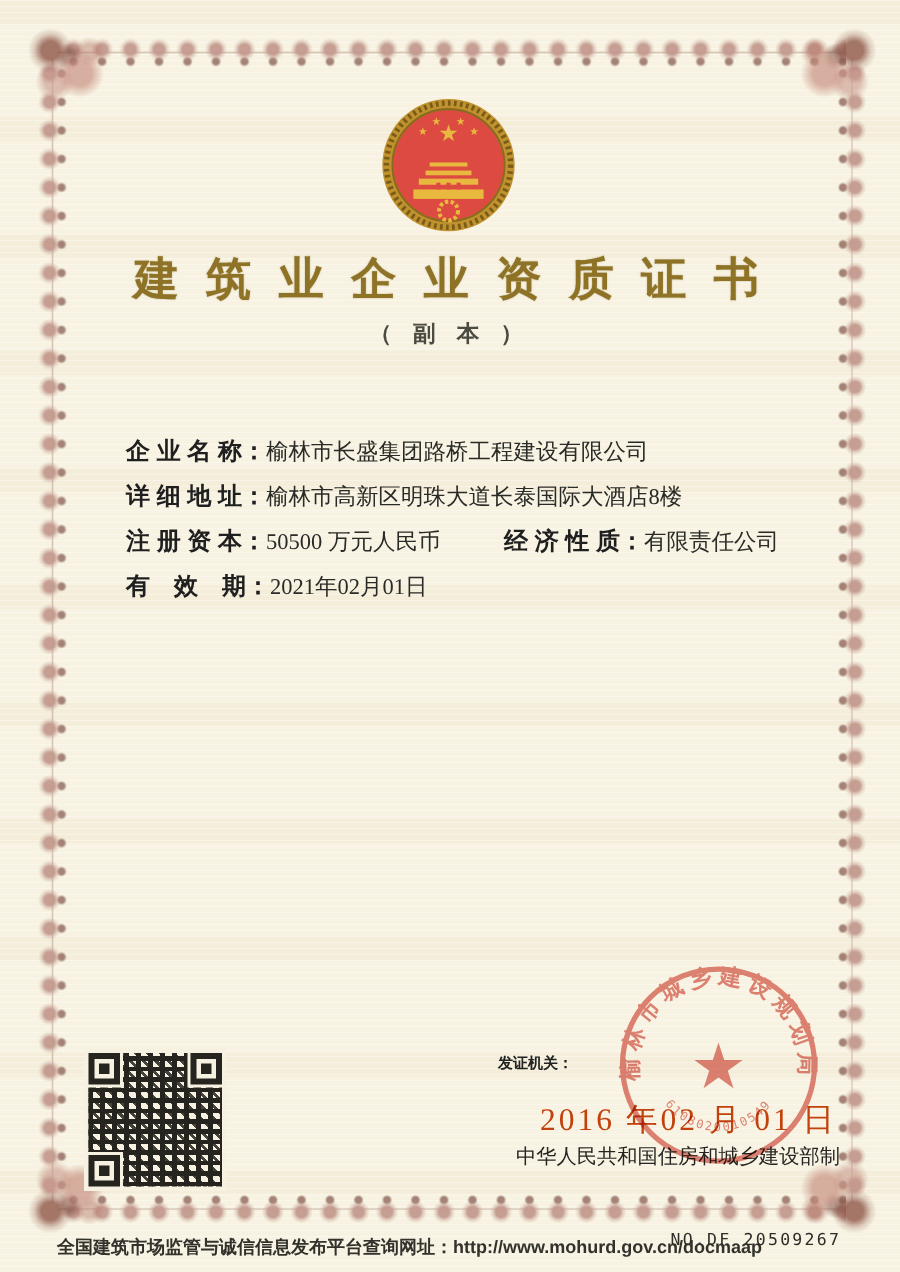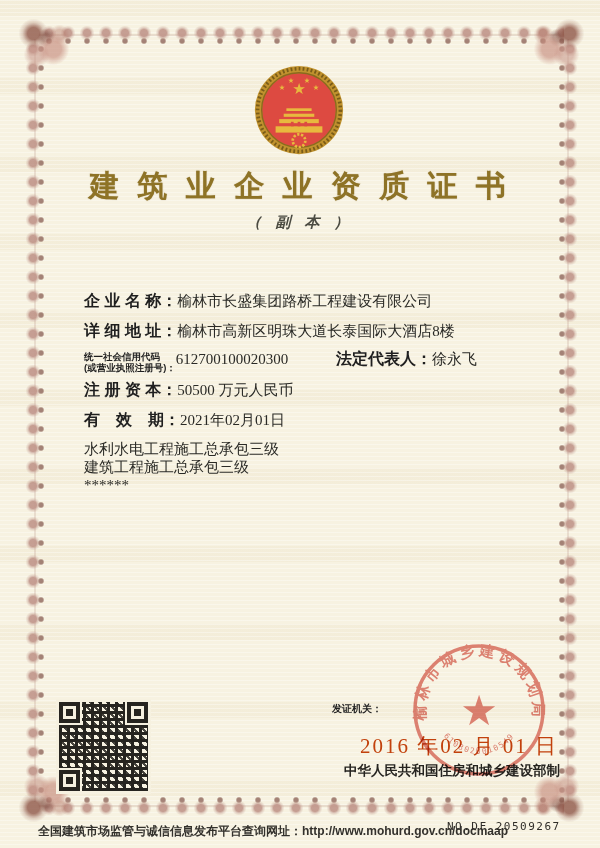--- a/index.html
+++ b/index.html
@@ -37,40 +37,40 @@
       radial-gradient(circle at 78% 30%, rgba(180,120,105,.5) 5px, transparent 10px);}
   .c-tl{left:-6px;top:-6px;} .c-tr{right:-6px;top:-6px;transform:scaleX(-1);}
   .c-bl{left:-6px;bottom:-6px;transform:scaleY(-1);} .c-br{right:-6px;bottom:-6px;transform:scale(-1,-1);}
   
   .emblem{left:254px;top:64px;}
   .title{left:0;top:166px;width:600px;text-align:center;
     font-family:"Liberation Sans", sans-serif;font-weight:bold;font-size:30px;
     letter-spacing:5px;color:#8e7326;text-shadow:0 0 1px rgba(120,90,20,.55);}
   .subtitle{left:0;top:213px;width:600px;text-align:center;
     font-family:"Liberation Sans", sans-serif;font-weight:bold;
-    font-size:15px;letter-spacing:5px;color:#4b4b42;font-style:italic;}
+    font-size:15px;letter-spacing:5px;color:#4b4b42;}
   
   .info{left:84px;top:247px;width:456px;margin-top:44px;}
   .row{display:flex;align-items:baseline;margin-bottom:9px;white-space:nowrap;}
   .lbl{font-family:"Liberation Sans", sans-serif;font-weight:bold;font-size:16px;color:#1f1f1f;flex:none;}
   .lbl-sm{font-family:"Liberation Sans", sans-serif;font-weight:bold;font-size:9.5px;
           line-height:11px;color:#1f1f1f;flex:none;align-self:center;}
   .val{font-size:15px;color:#2a2a26;}
   .col-left{width:252px;flex:none;display:flex;align-items:baseline;}
   .col-right{display:flex;align-items:baseline;}
   .qual-lines .val{display:block;line-height:18px;white-space:nowrap;}
   .row-credit{margin-top:-2px;margin-bottom:7px;}
   .row-qual{align-items:flex-start;margin-top:1px;}
   .row-qual .lbl{font-size:14.5px;line-height:18px;}
   
   .authority{left:332px;top:702px;font-family:"Liberation Sans", sans-serif;
     font-weight:bold;font-size:10px;color:#222;}
   .issue-date{left:360px;top:732px;font-size:21px;color:#c2410c;letter-spacing:2px;}
   .ministry{left:344px;top:762px;font-family:"Liberation Sans", sans-serif;
-    font-weight:bold;font-size:13.5px;color:#262420;}
+    font-weight:normal;font-size:13.5px;color:#262420;}
   
   .stamp{left:403px;top:634px;opacity:.75;mix-blend-mode:multiply;}
   
   .qr{left:56px;top:699px;width:95px;height:95px;background:#f6f1e0;padding:0;}
   .qr-noise{position:absolute;inset:3px;background-color:#f6f1e0;
     background-image:
       repeating-linear-gradient(0deg,#26241f 0 3px,transparent 3px 7px),
       repeating-linear-gradient(90deg,#26241f 0 3px,transparent 3px 8px),
       repeating-linear-gradient(45deg,rgba(38,36,31,.85) 0 2px,transparent 2px 6px);}
   .finder{position:absolute;width:21px;height:21px;border:4px solid #26241f;
@@ -127,54 +127,40 @@
     <div class="row">
       <span class="lbl">企 业 名 称：</span>
       <span class="val">榆林市长盛集团路桥工程建设有限公司</span>
     </div>
 
     <div class="row">
       <span class="lbl">详 细 地 址：</span>
       <span class="val">榆林市高新区明珠大道长泰国际大酒店8楼</span>
     </div>
 
-    <div class="row row-credit">
-      <div class="col-left">
-        <span class="lbl-sm">
-          <span>统一社会信用代码</span><br>
-          <span>(或营业执照注册号)：</span>
-        </span>
-        <span class="val">612700100020300</span>
-      </div>
-      <div class="col-right">
-        <span class="lbl">法定代表人：</span>
-        <span class="val">徐永飞</span>
-      </div>
-    </div>
 
     <div class="row">
       <div class="col-left">
         <span class="lbl">注 册 资 本：</span>
         <span class="val">50500 万元人民币</span>
+      </div>
+      <div class="col-right">
+        <span class="lbl">经 济 性 质：</span>
+        <span class="val">有限责任公司</span>
       </div>
     </div>
 
     <div class="row">
       <div class="col-right">
         <span class="lbl">有　效　期：</span>
         <span class="val">2021年02月01日</span>
       </div>
     </div>
 
     <div class="row row-qual">
-      <span class="qual-lines">
-        <span class="val">水利水电工程施工总承包三级</span>
-        <span class="val">建筑工程施工总承包三级</span>
-        <span class="val">******</span>
-      </span>
     </div>
   </div>
 
   <div class="abs authority">发证机关：</div>
   <div class="abs issue-date">2016 年02 月 01 日</div>
   <div class="abs ministry">中华人民共和国住房和城乡建设部制</div>
 
   <svg class="abs stamp" width="152" height="152" viewBox="0 0 152 152">
     <defs>
       <path id="arcTop" d="M 25.3 94.5 A 54 54 0 1 1 126.7 94.5" fill="none"></path>

